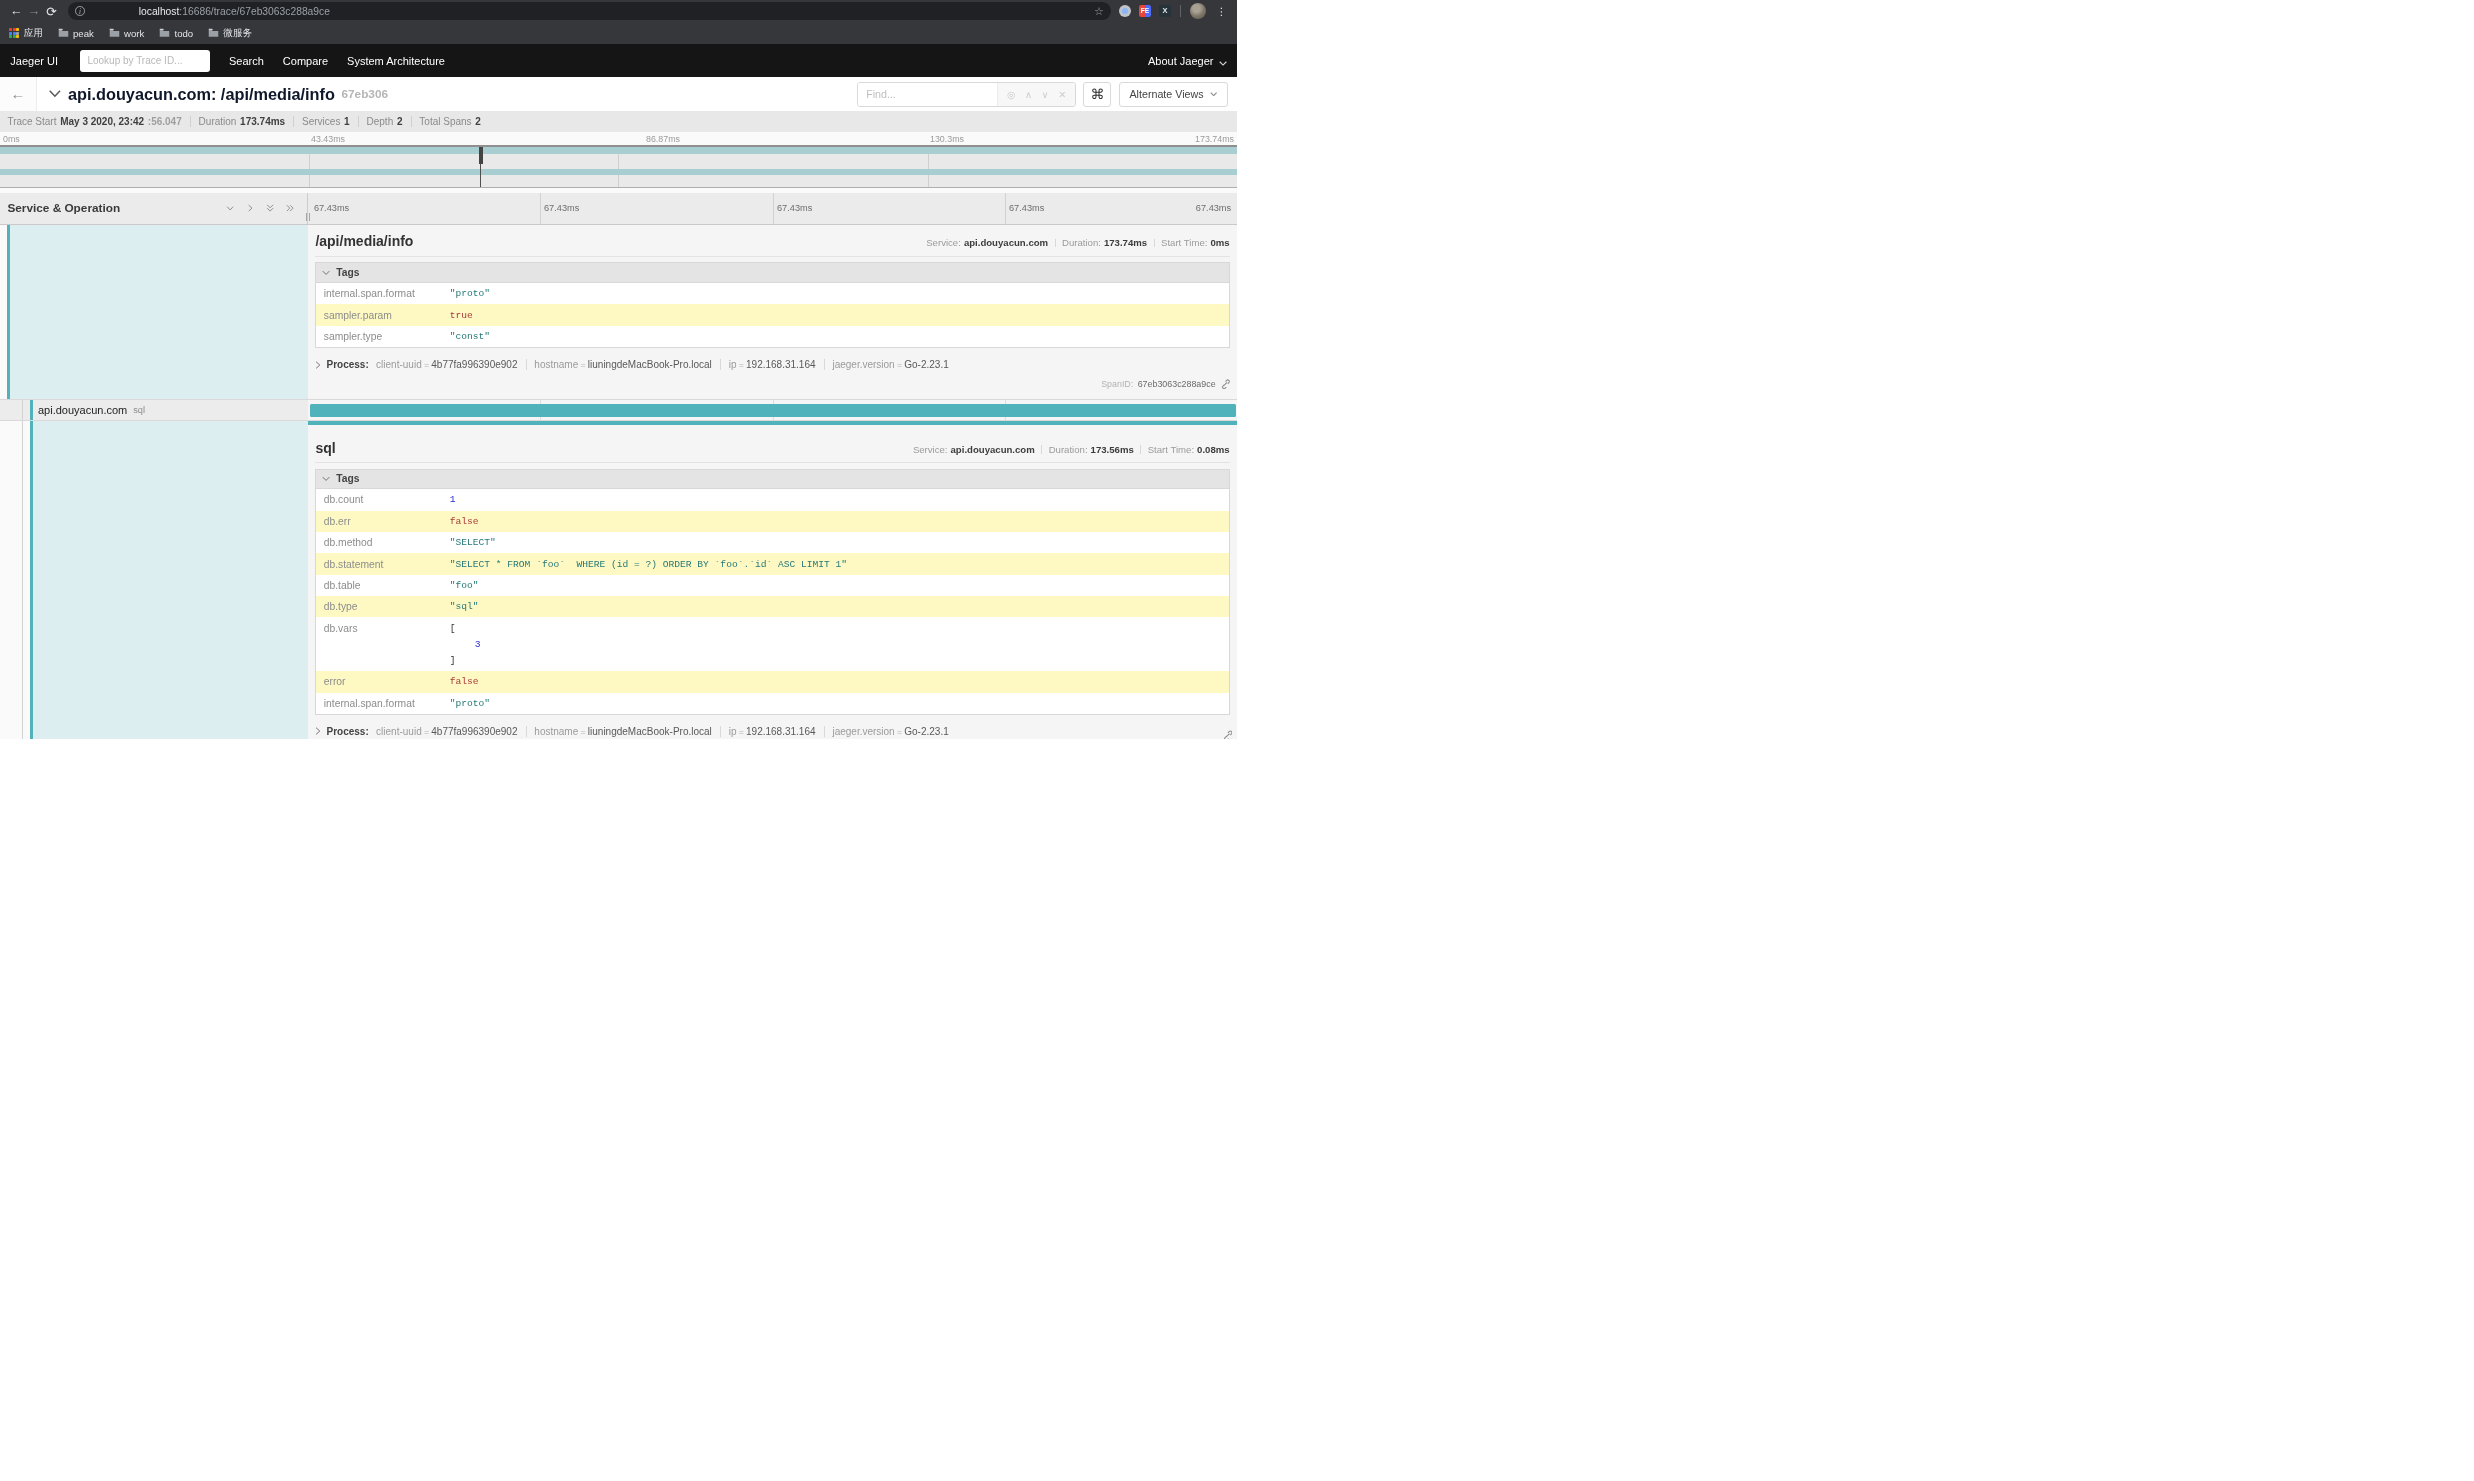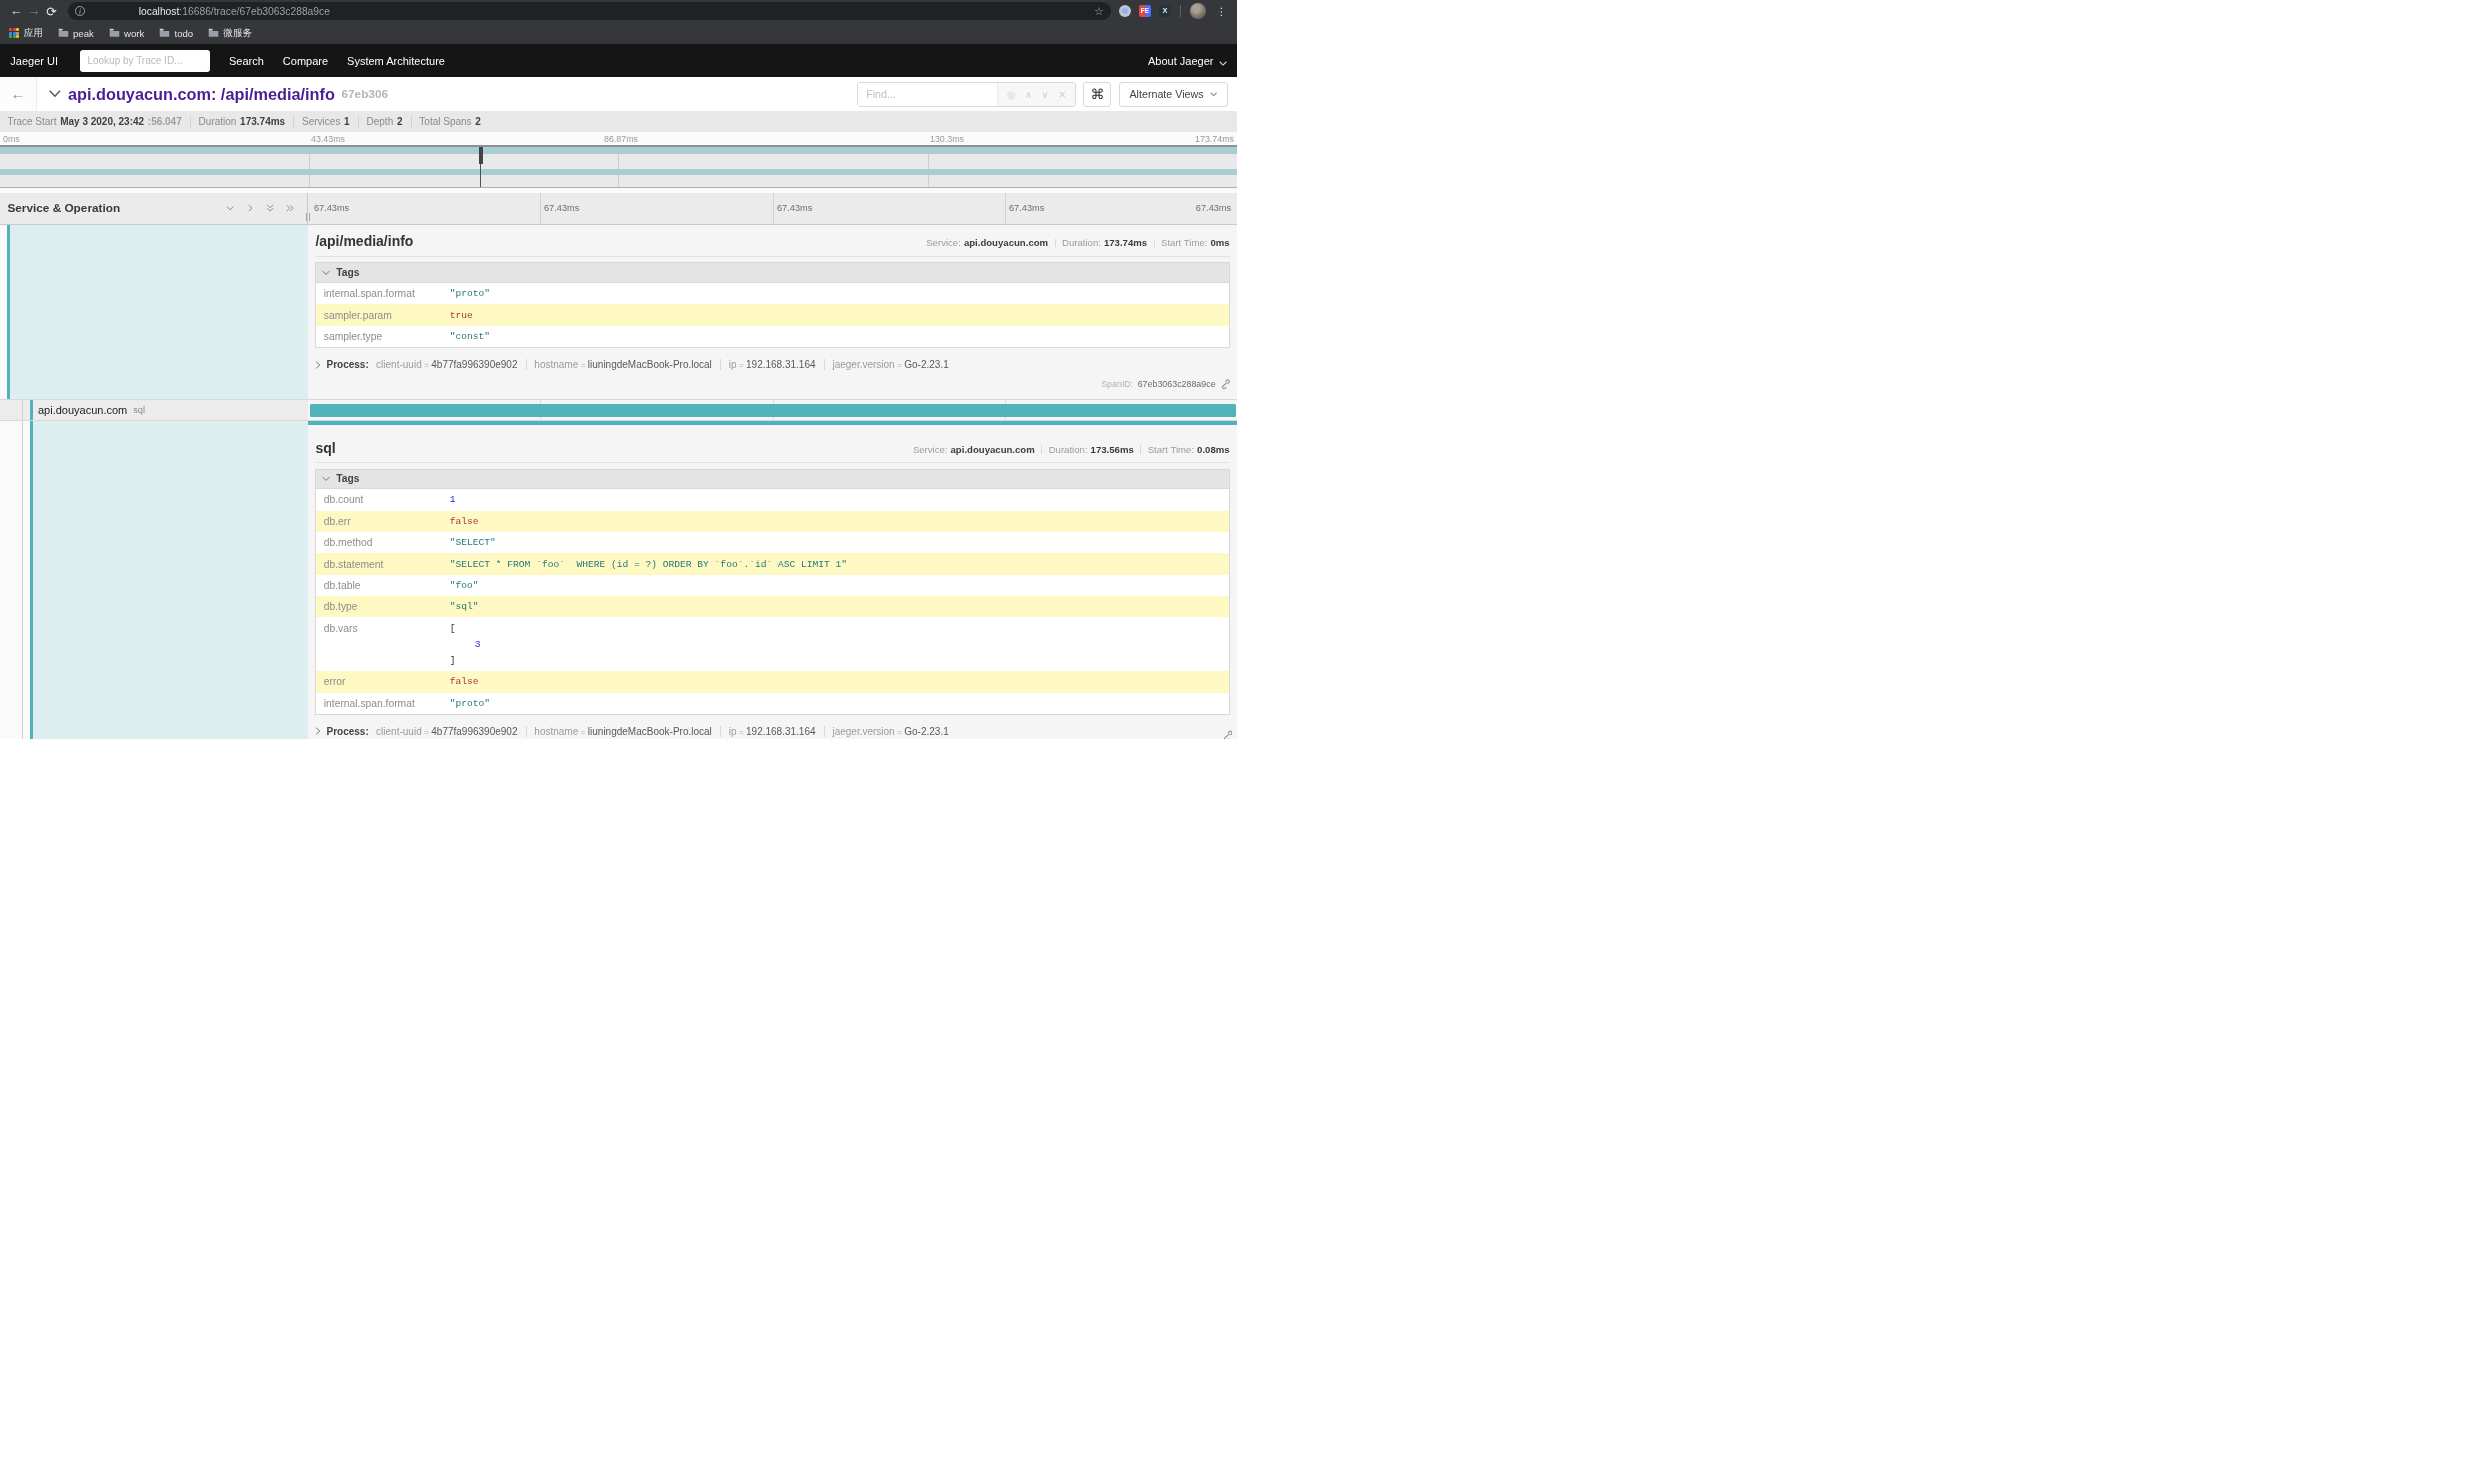--- a/index.html
+++ b/index.html
@@ -43,21 +43,21 @@
   .jnav-lookup::placeholder { color:#b9b9b9; }
   .jnav-item { color:#fff; font-size:11px; cursor:pointer; }
   .jnav-about { margin-left:auto; color:#fff; font-size:11px; display:flex; align-items:flex-end; gap:5.2px; cursor:pointer; }
   .jnav-about svg { stroke:#d9d9d9; }
 
   
   .thead { height:34px; background:#fff; display:flex; align-items:center; }
   .thead-back { width:37px; align-self:stretch; display:flex; align-items:center; justify-content:center;
     background:#fcfcfc; border-right:0.7px solid #ececec; color:#8c8c8c; font-size:14.8px; cursor:pointer; }
   .thead-chev { margin:0 7.4px 0 11.8px; display:flex; cursor:pointer; }
-  .thead-title { font-size:16.3px; font-weight:bold; color:#4c1d95; }
+  .thead-title { font-size:16.3px; font-weight:bold; color:#0f172a; }
   .thead-id { font-size:11.8px; font-weight:600; color:#b5b5b5; margin-left:6.6px; }
   .thead-right { margin-left:auto; display:flex; align-items:center; gap:7.4px; padding-right:8.9px; }
   .find-group { display:flex; align-items:stretch; height:25px; border:0.7px solid #d9d9d9; border-radius:3px; overflow:hidden; background:#fff; }
   .find-input { width:139px; border:none; outline:none; padding:0 8.1px; font-size:10.7px; font-family:"Liberation Sans",sans-serif; }
   .find-input::placeholder { color:#bfbfbf; }
   .find-btns { background:#f7f7f7; border-left:0.7px solid #ececec; display:flex; align-items:center; gap:9.6px; padding:0 8.9px; }
   .find-btns span { color:#ccc; font-size:9.6px; cursor:pointer; }
   .cmd-btn { width:28px; height:25px; border:0.7px solid #d9d9d9; border-radius:3px; background:#fff;
     display:flex; align-items:center; justify-content:center; font-size:14px; color:#2b2b2b; cursor:pointer; }
   .altv-btn { height:25px; border:0.7px solid #d9d9d9; border-radius:3px; background:#fff; display:flex;
@@ -294,21 +294,21 @@
   <b>2</b>
   <span class="stat-sep"></span>
   <span>Total Spans</span>
   <b>2</b>
 </div>
 
 <div class="mmap">
   <div class="mmap-ticks">
     <span style="left:3px">0ms</span>
     <span style="left:311px">43.43ms</span>
-    <span style="left:604px">86.87ms</span>
+    <span style="left:646px">86.87ms</span>
     <span style="left:930px">130.3ms</span>
     <span style="right:3px">173.74ms</span>
   </div>
   <div class="mmap-canvas">
     <div class="mm-grid" style="left:309px"></div>
     <div class="mm-grid" style="left:618px"></div>
     <div class="mm-grid" style="left:928px"></div>
     <div class="mm-band" style="top:0"></div>
     <div class="mm-band" style="top:21.4px"></div>
     <div class="mm-scrub-line" style="left:480px"></div>

